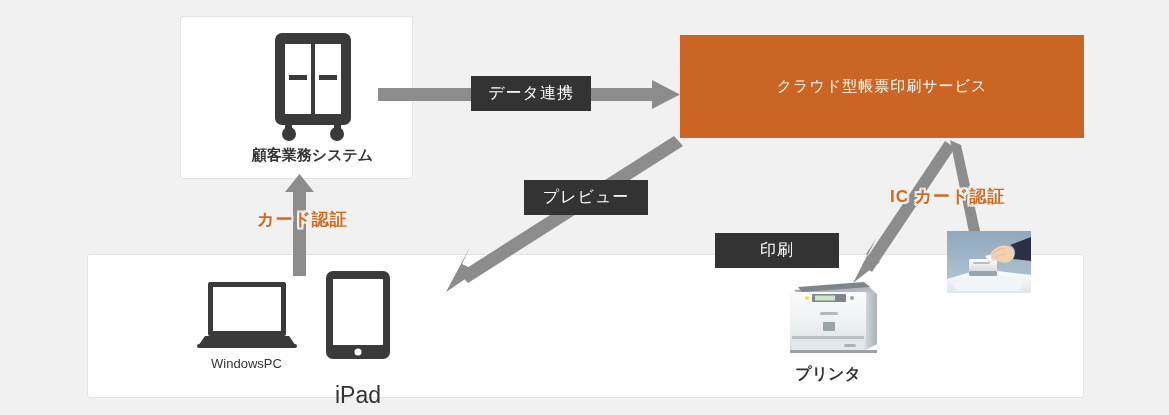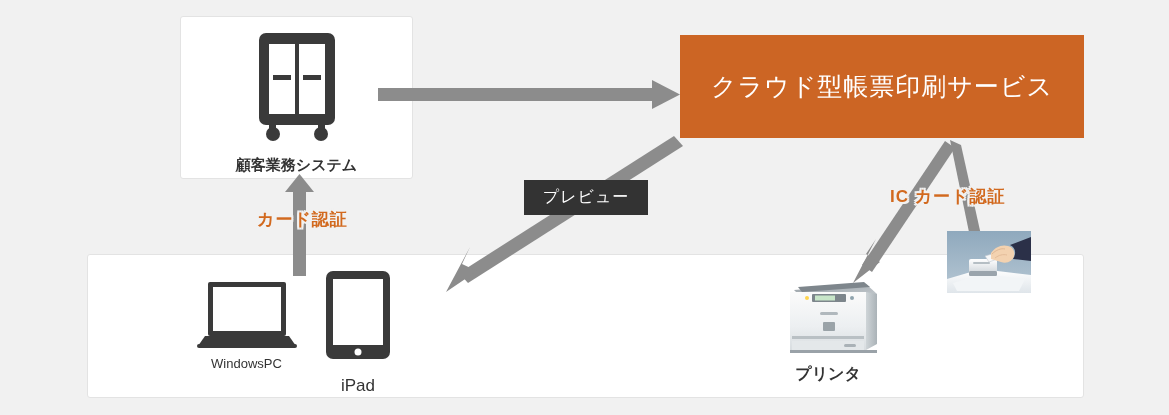--- a/index.html
+++ b/index.html
@@ -45,21 +45,21 @@
     left: 680px; top: 35px;
     width: 404px; height: 103px;
     background: #cc6524;
     display: flex;
     align-items: center;
     justify-content: center;
     box-sizing: border-box;
   }
   #cloud-service-box .label {
     color: #ffffff;
-    font-size: 25px;
+    font-size: 15px;
     letter-spacing: 1px;
     font-weight: 400;
     white-space: nowrap;
   }
 
   
   #arrow-layer {
     position: absolute;
     left: 0; top: 0;
     width: 1169px;
@@ -106,26 +106,26 @@
     position: absolute;
     display: flex;
     flex-direction: column;
     align-items: center;
   }
   .node .caption {
     color: #333333;
     font-size: 15px;
     white-space: nowrap;
   }
-  #node-system     { left: 180px; top: 30px; width: 233px; gap: 10px; }
+  #node-system     { left: 196px; top: 30px; width: 233px; }
   #node-system .caption { font-size: 15px; font-weight: 700; margin-top: 4px; }
   #node-windowspc  { left: 180px; top: 280px; width: 133px; }
   #node-windowspc .caption { font-size: 13px; margin-top: 8px; }
   #node-ipad       { left: 313px; top: 270px; width: 90px; }
-  #node-ipad .caption { font-size: 17px; margin-top: 16px; }
+  #node-ipad .caption { font-size: 23px; margin-top: 22px; }
   #node-printer    { left: 768px; top: 278px; width: 120px; }
   #node-printer .caption { font-size: 16px; font-weight: 700; margin-top: 2px; }
 
   
   #node-card-reader {
     position: absolute;
     left: 947px; top: 231px;
     width: 84px; height: 62px;
     overflow: hidden;
   }
@@ -284,20 +284,26 @@
       <polygon points="38,25 52,21 56,26 42,31" fill="#f7f8f9" stroke="#c3cad0" stroke-width="0.6"></polygon>
 
       <path d="M44,22 C48,16 55,13 61,15 C66,16 68,20 67,25 C66,30 60,33 54,31 L44,28 Z" fill="#f3d2b0"></path>
       <path d="M45,23 C49,19 54,17 58,18" stroke="#e0b894" stroke-width="1" fill="none"></path>
       <path d="M48,27 C52,24 56,23 60,24" stroke="#e0b894" stroke-width="0.8" fill="none"></path>
 
       <path d="M63,14 L84,6 L84,30 L66,28 C70,22 68,16 63,14 Z" fill="#2b3048"></path>
     </svg>
   </div>
 
+  <div class="badge" id="badge-data-link">
+    <span>データ連携</span>
+  </div>
   <div class="badge" id="badge-preview">
     <span>プレビュー</span>
   </div>
+  <div class="badge" id="badge-print">
+    <span>印刷</span>
+  </div>
 
   <div class="orange-label" id="label-print-instruction">カード認証</div>
   <div class="orange-label" id="label-ic-auth">IC カード認証</div>
 
 </div>
 
 </body></html>

